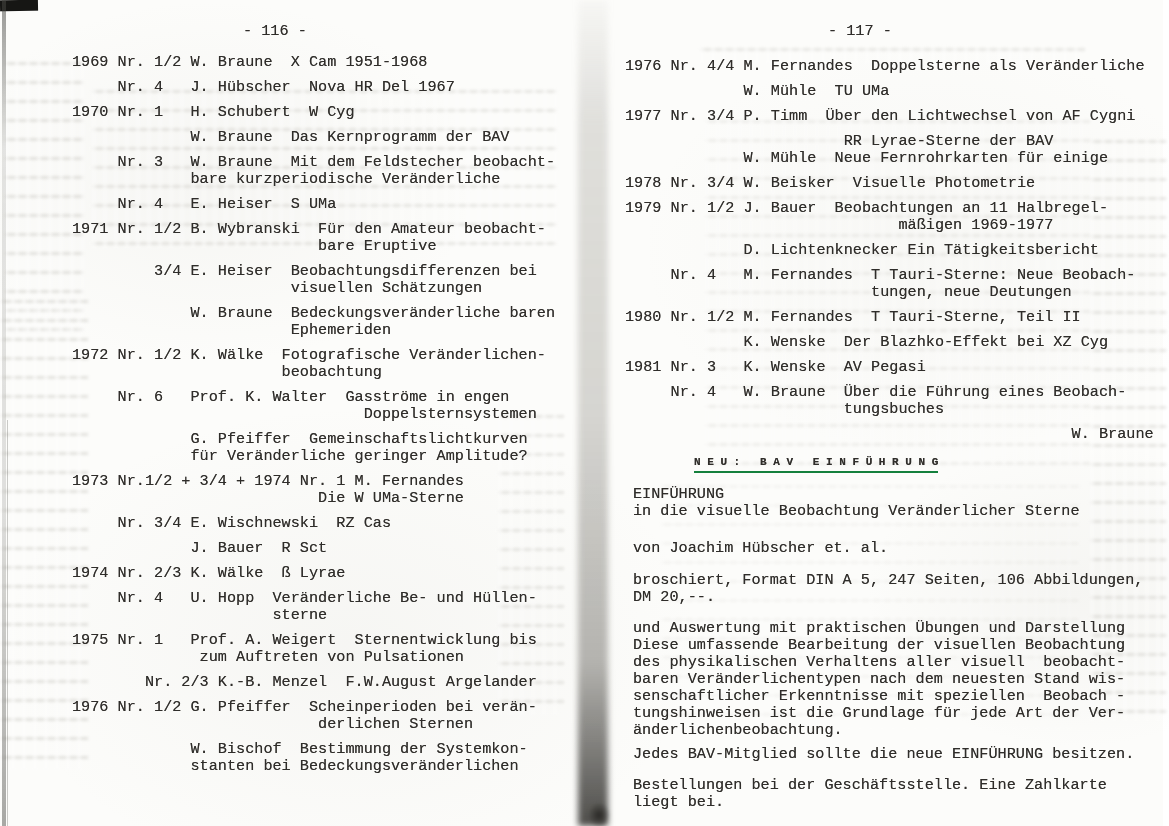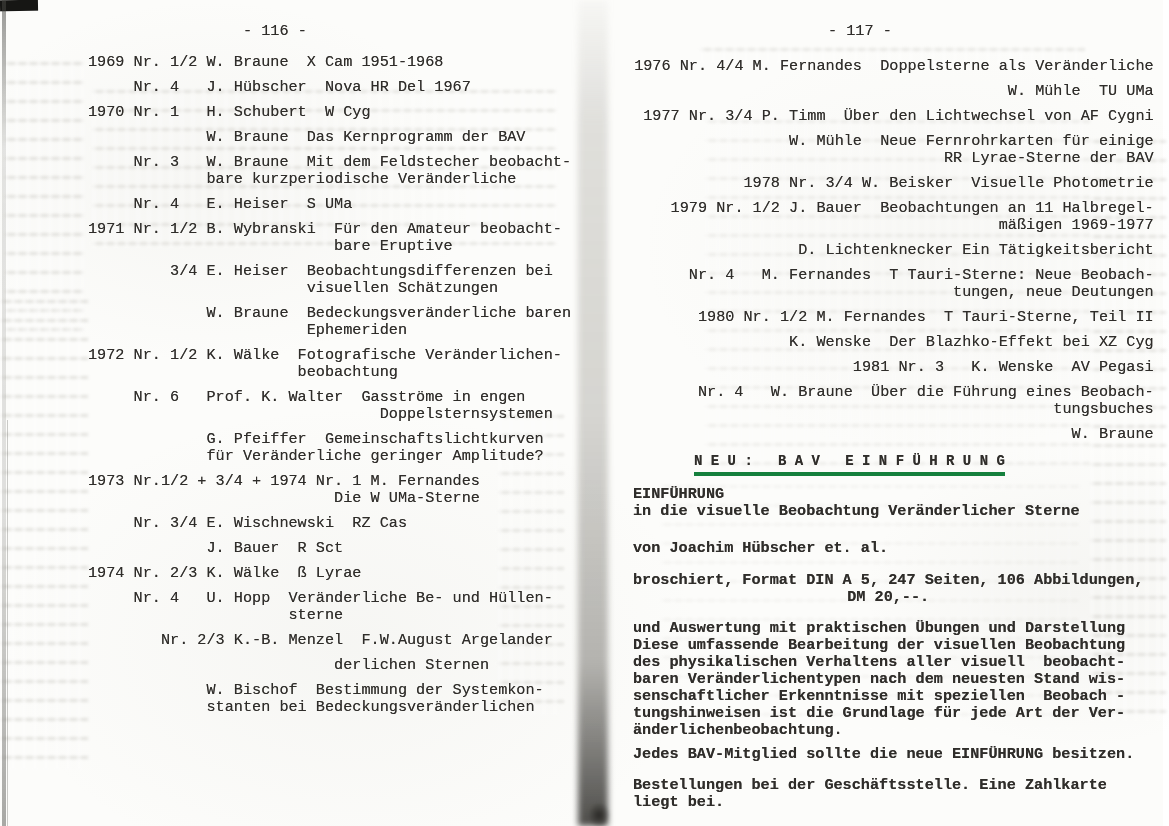--- a/index.html
+++ b/index.html
@@ -20,33 +20,33 @@
       radial-gradient(420px 300px at 80% 30%, rgba(190,188,178,0.08), rgba(190,188,178,0) 70%),
       radial-gradient(500px 340px at 30% 78%, rgba(185,183,173,0.09), rgba(185,183,173,0) 70%),
       radial-gradient(300px 220px at 92% 72%, rgba(185,183,173,0.10), rgba(185,183,173,0) 70%);
   }
   .ink{color:#2f2d2a;text-shadow:0 0 0.6px rgba(47,45,42,0.65);}
   .line{white-space:pre;height:17px;line-height:17px;font-size:15.2px;}
   .page-num{position:absolute;font-size:15.2px;letter-spacing:0;}
   #page-num-left{left:243px;top:22px;}
   #page-num-right{left:828px;top:22px;text-align:center;}
 
-  #left-entries{position:absolute;left:88px;top:54px;}
-  #right-entries{position:absolute;left:625px;top:58px;text-align:right;}
+  #left-entries{position:absolute;left:72px;top:54px;}
+  #right-entries{position:absolute;left:625px;top:58px;}
   .entries .entry{margin-bottom:8px;}
 
   #section-heading{position:absolute;left:694px;top:452px;}
   #section-heading span{
-    display:inline-block;font-size:14px;font-weight:bold;white-space:pre;
-    padding-bottom:3px;border-bottom:4px solid #15803d;
+    display:inline-block;font-size:11px;font-weight:bold;white-space:pre;
+    padding-bottom:3px;border-bottom:2px solid #15803d;
   }
   #body-paragraphs{position:absolute;left:633px;top:486px;}
-  #body-paragraphs .entry{margin:0;font-weight:bold;}
+  #body-paragraphs .entry{margin:0;}
   #body-paragraphs .entry:nth-child(2){margin-top:20px;}
-  #body-paragraphs .entry:nth-child(3){margin-top:15px;text-align:center;}
+  #body-paragraphs .entry:nth-child(3){margin-top:15px;}
   #body-paragraphs .entry:nth-child(4){margin-top:14px;}
   #body-paragraphs .entry:nth-child(5){margin-top:7px;}
   #body-paragraphs .entry:nth-child(6){margin-top:14px;}
 
   
   #gutter{
     position:absolute;left:578px;top:0;width:30px;height:826px;
     background:linear-gradient(to bottom,
       rgba(150,148,140,0.05) 0%,
       rgba(150,148,140,0.28) 15%,
@@ -157,23 +157,28 @@
           <div class="line">             J. Bauer  R Sct</div>
         </div>
         <div class="entry">
           <div class="line">1974 Nr. 2/3 K. Wälke  ß Lyrae</div>
         </div>
         <div class="entry">
           <div class="line">     Nr. 4   U. Hopp  Veränderliche Be- und Hüllen-</div>
           <div class="line">                      sterne</div>
         </div>
         <div class="entry">
+          <div class="line">1975 Nr. 1   Prof. A. Weigert  Sternentwicklung bis</div>
+          <div class="line">              zum Auftreten von Pulsationen</div>
+        </div>
+        <div class="entry">
           <div class="line">        Nr. 2/3 K.-B. Menzel  F.W.August Argelander</div>
         </div>
         <div class="entry">
+          <div class="line">1976 Nr. 1/2 G. Pfeiffer  Scheinperioden bei verän-</div>
           <div class="line">                           derlichen Sternen</div>
         </div>
         <div class="entry">
           <div class="line">             W. Bischof  Bestimmung der Systemkon-</div>
           <div class="line">             stanten bei Bedeckungsveränderlichen</div>
         </div>
       </div>
   </div>
 
   <div>
@@ -182,22 +187,22 @@
         <div class="entry">
           <div class="line">1976 Nr. 4/4 M. Fernandes  Doppelsterne als Veränderliche</div>
         </div>
         <div class="entry">
           <div class="line">             W. Mühle  TU UMa</div>
         </div>
         <div class="entry">
           <div class="line">1977 Nr. 3/4 P. Timm  Über den Lichtwechsel von AF Cygni</div>
         </div>
         <div class="entry">
+          <div class="line">                        RR Lyrae-Sterne der BAV</div>
           <div class="line">             W. Mühle  Neue Fernrohrkarten für einige</div>
-          <div class="line">                        RR Lyrae-Sterne der BAV</div>
         </div>
         <div class="entry">
           <div class="line">1978 Nr. 3/4 W. Beisker  Visuelle Photometrie</div>
         </div>
         <div class="entry">
           <div class="line">1979 Nr. 1/2 J. Bauer  Beobachtungen an 11 Halbregel-</div>
           <div class="line">                              mäßigen 1969-1977</div>
         </div>
         <div class="entry">
           <div class="line">             D. Lichtenknecker Ein Tätigkeitsbericht</div>

